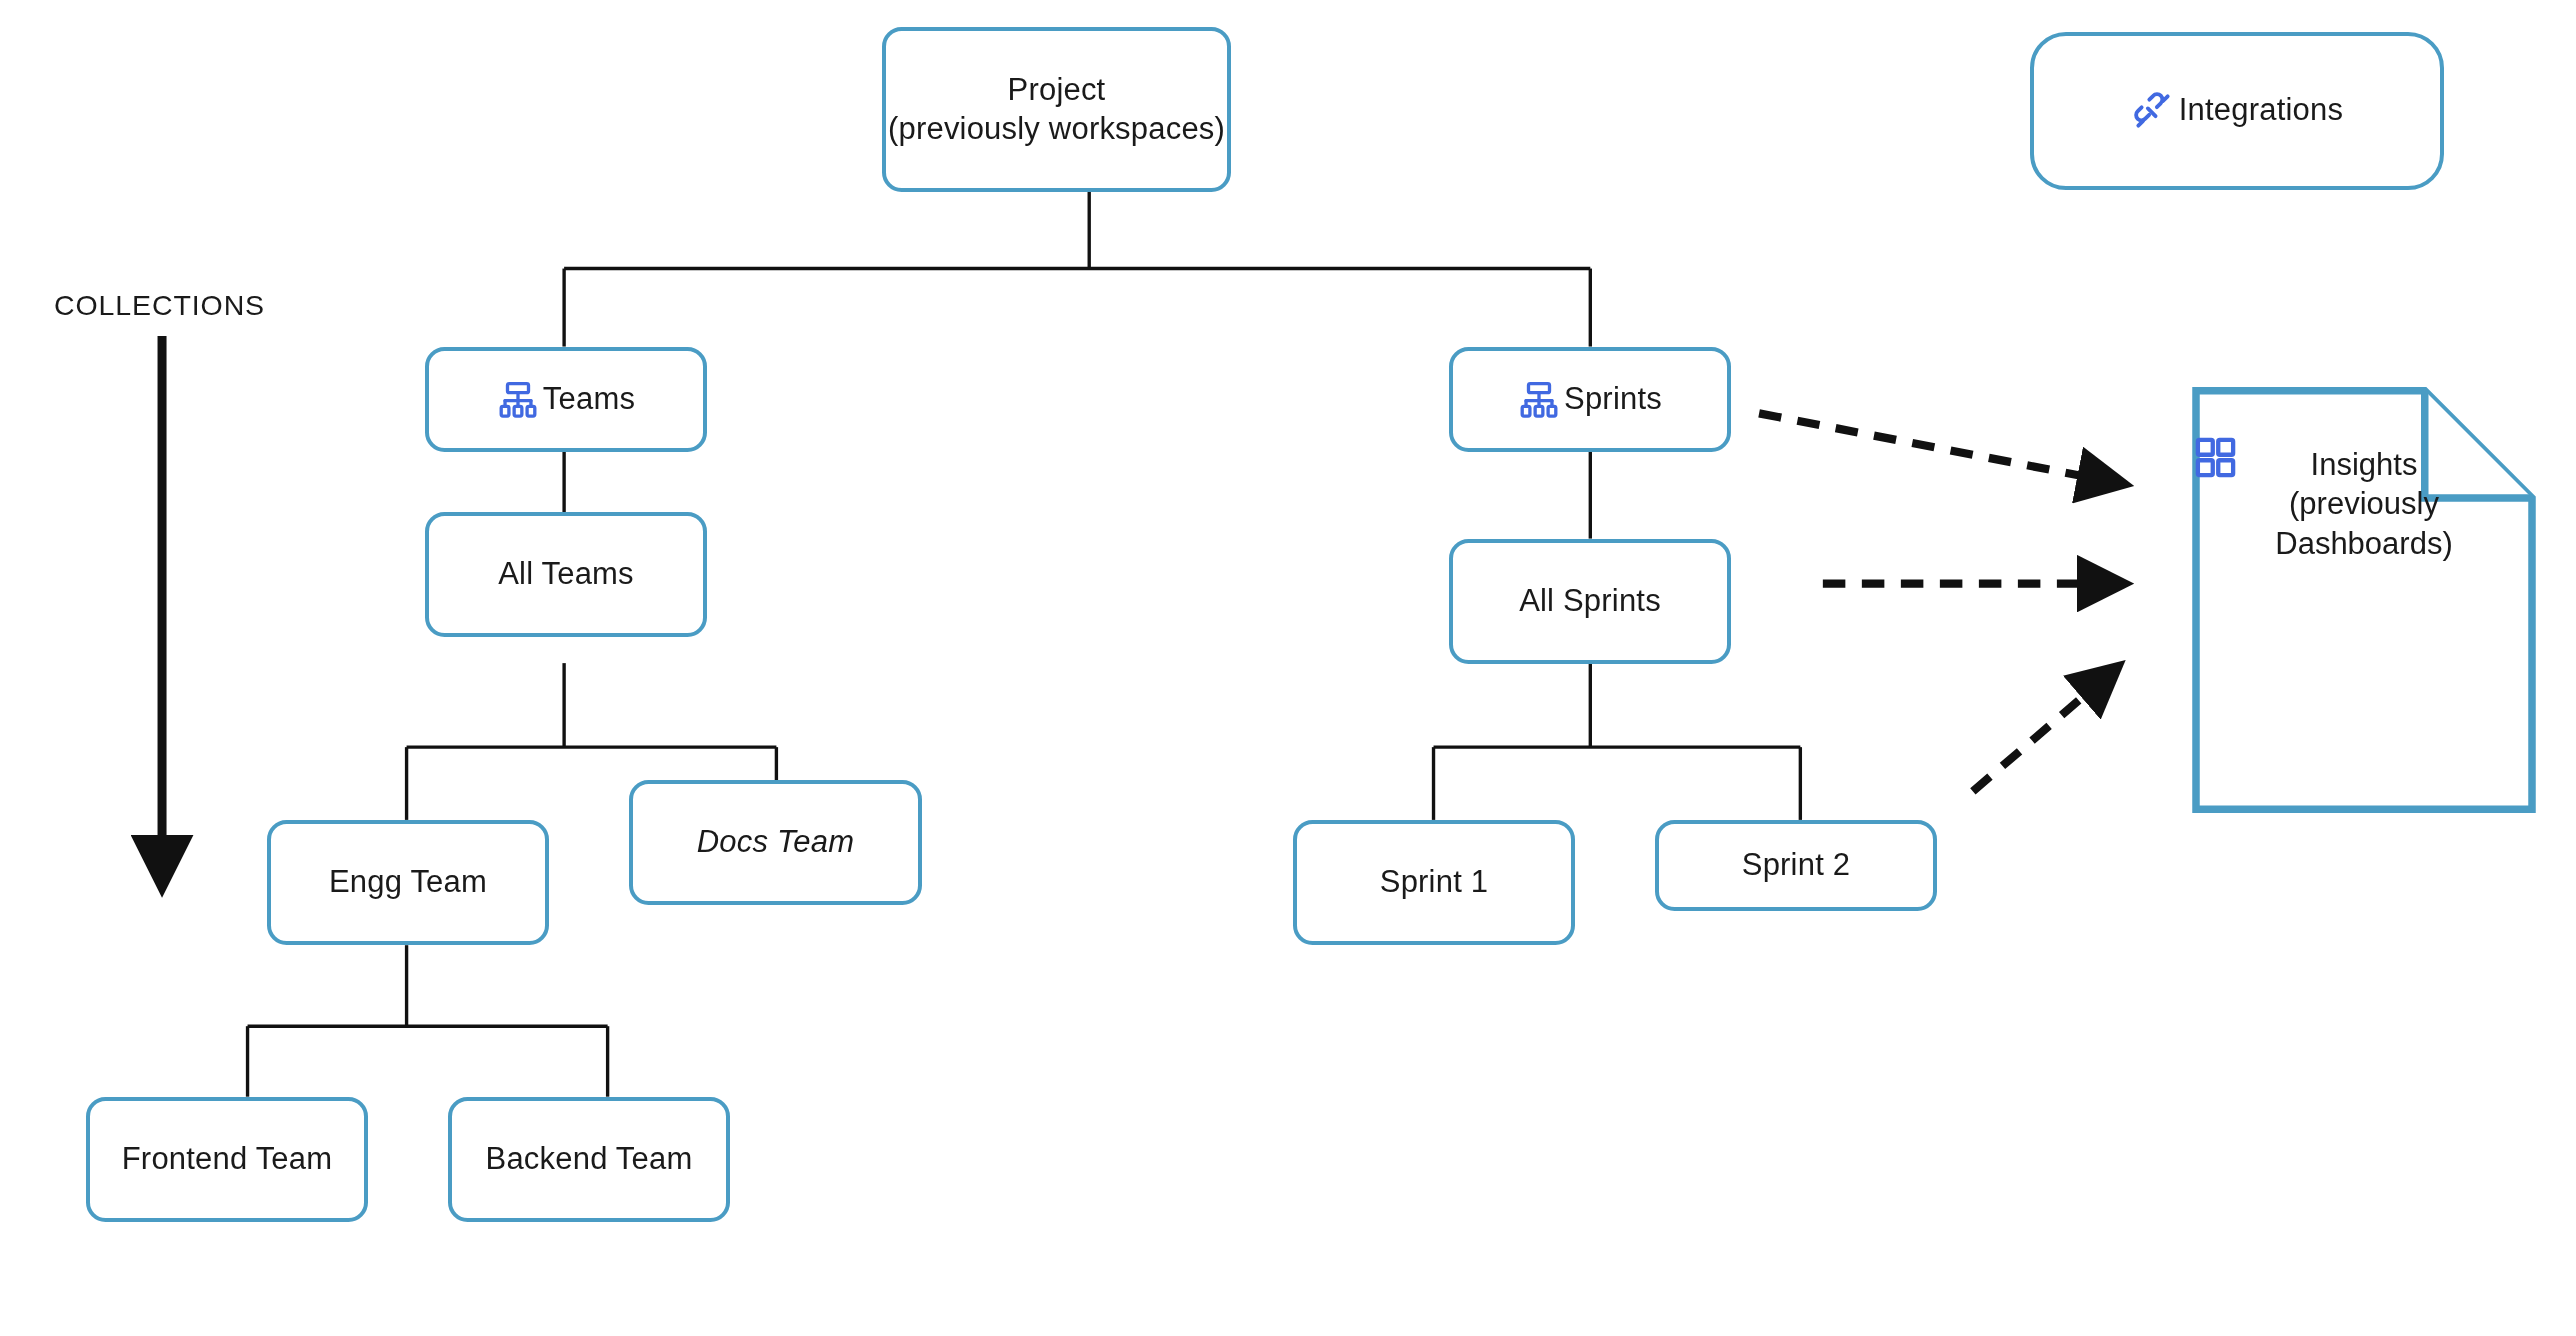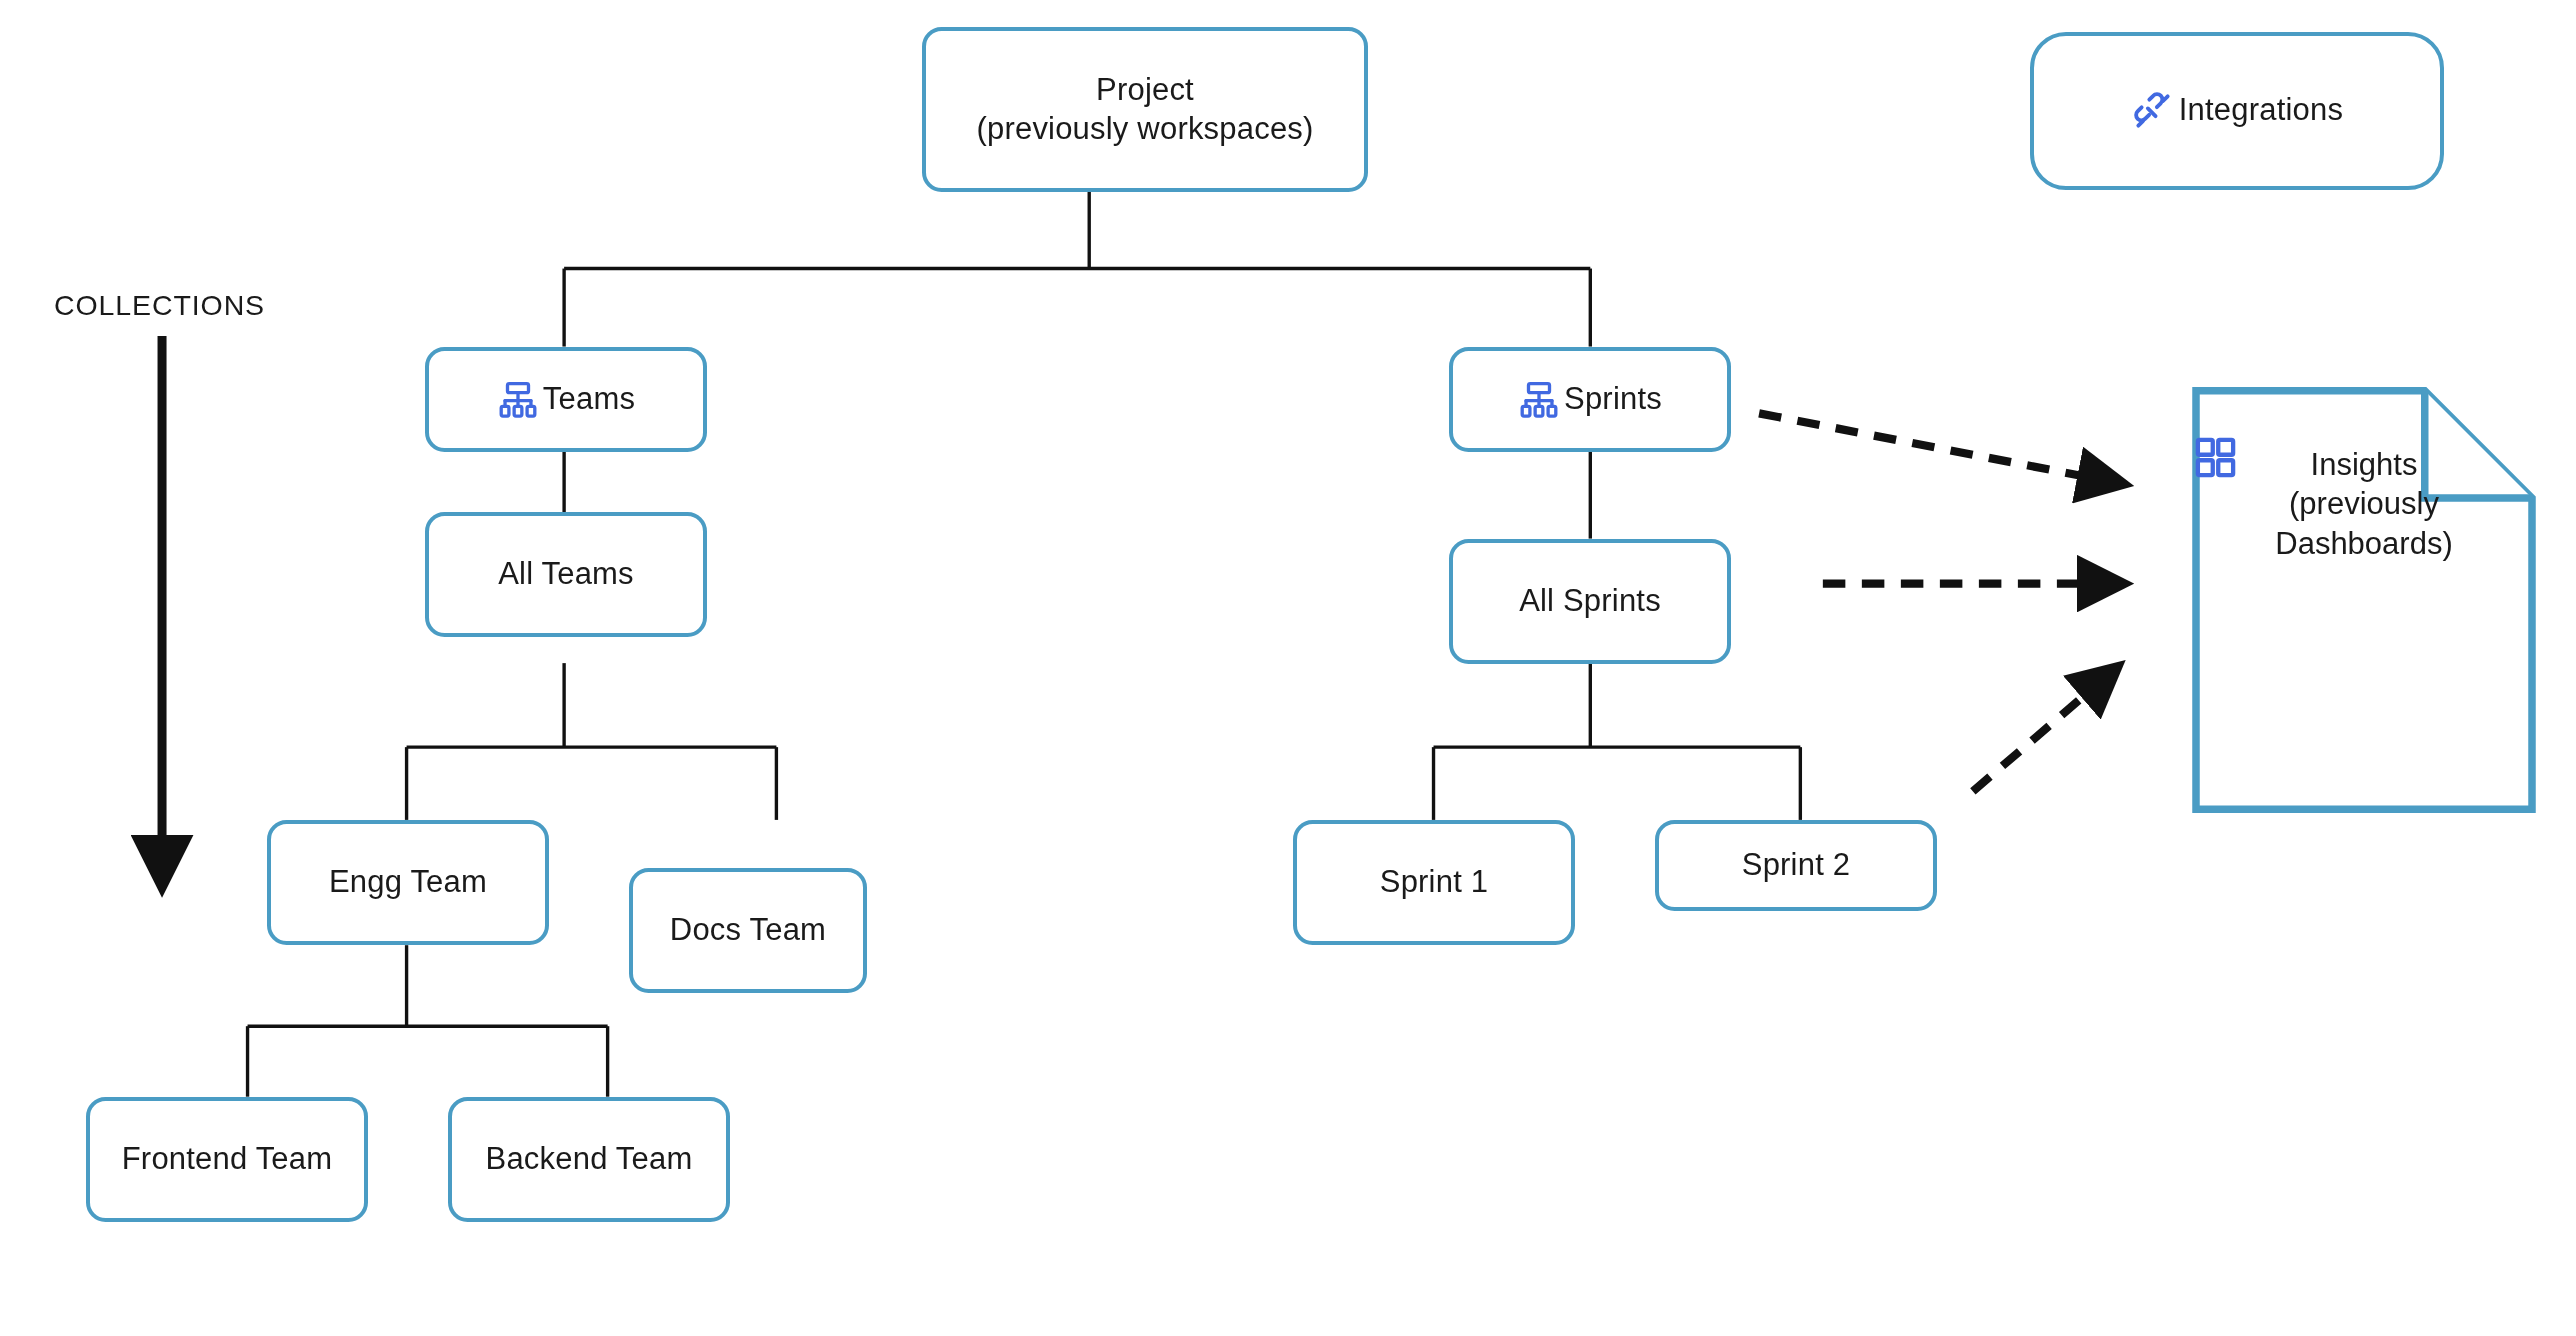--- a/index.html
+++ b/index.html
@@ -150,21 +150,21 @@
       <path d="M2630,1055 L2822,890"></path>
     </g>
 
     <g stroke="#111111" stroke-width="12" fill="none" marker-end="url(#arrowhead)">
       <path d="M216,448 L216,1180"></path>
     </g>
   </svg>
 
   <div class="section-label" style="left:54px; top:289px;">COLLECTIONS</div>
 
-  <div class="node" style="left:882px; top:27px; width:446px; height:165px;margin-left:40px;">
+  <div class="node" style="left:882px; top:27px; width:349px; height:165px;">
     <span class="label">Project
 (previously workspaces)</span>
   </div>
 
   <div class="node pill with-icon" style="left:2030px; top:31.5px; width:414px; height:158px;">
     <span class="icon">
       <svg width="44" height="44" viewBox="0 0 24 24" fill="none" stroke="#4169e1" stroke-width="2.1" stroke-linecap="round" stroke-linejoin="round">
         <path d="M6.5 17.5 L4 20"></path>
         <path d="M17.5 6.5 L20 4"></path>
         <path d="M9.9 14.1 L7.8 16.2 a2.9 2.9 0 1 1 -4.1 -4.1 L5.8 10"></path>
@@ -214,21 +214,21 @@
   </div>
 
   <div class="node" style="left:1449px; top:539px; width:282px; height:125px;">
     <span class="label">All Sprints</span>
   </div>
 
   <div class="node" style="left:267px; top:820px; width:282px; height:125px;">
     <span class="label">Engg Team</span>
   </div>
 
-  <div class="node" style="left:629px; top:868px; width:238px; height:125px;">
+  <div class="node" style="left:629px; top:780px; width:293px; height:125px;font-style:italic;">
     <span class="label">Docs Team</span>
   </div>
 
   <div class="node" style="left:1293px; top:820px; width:282px; height:125px;">
     <span class="label">Sprint 1</span>
   </div>
 
   <div class="node" style="left:1655px; top:820px; width:282px; height:91px;">
     <span class="label">Sprint 2</span>
   </div>

